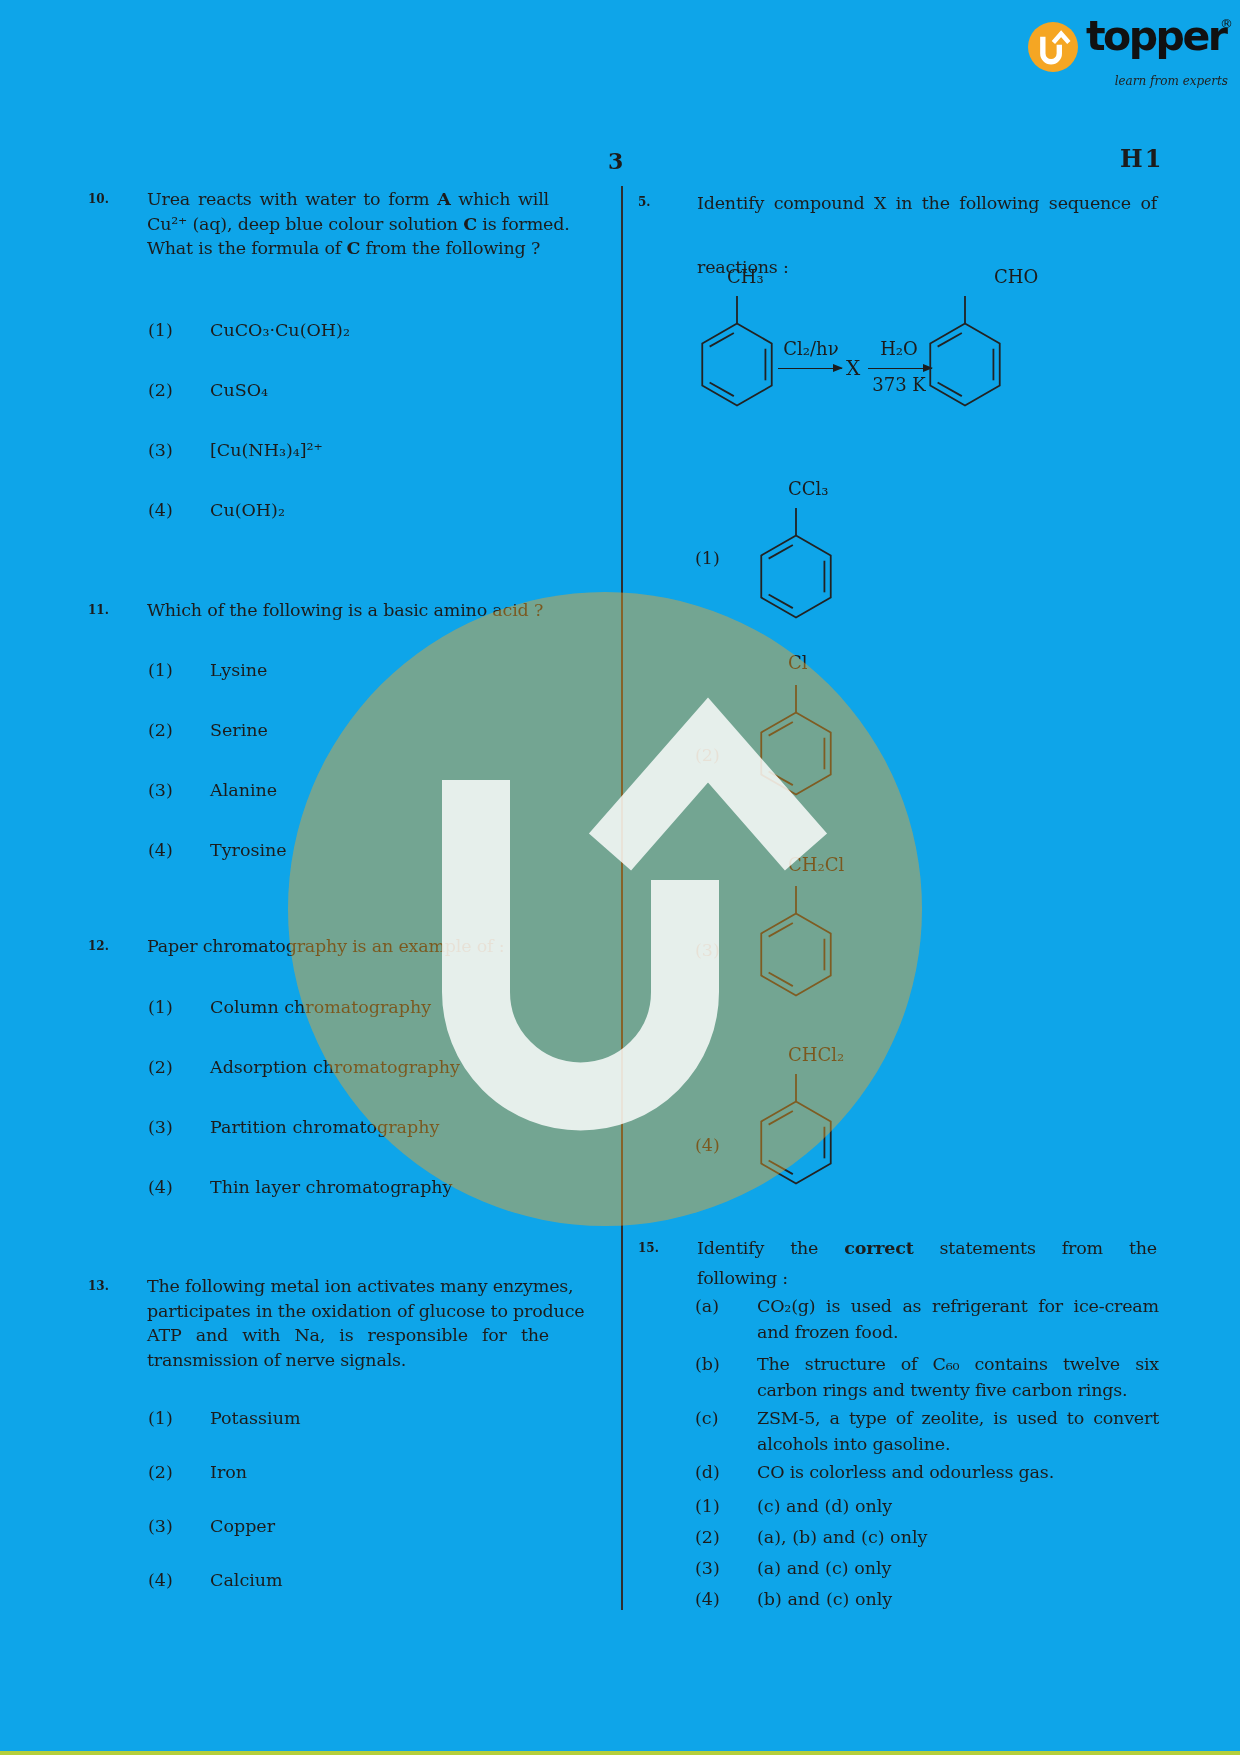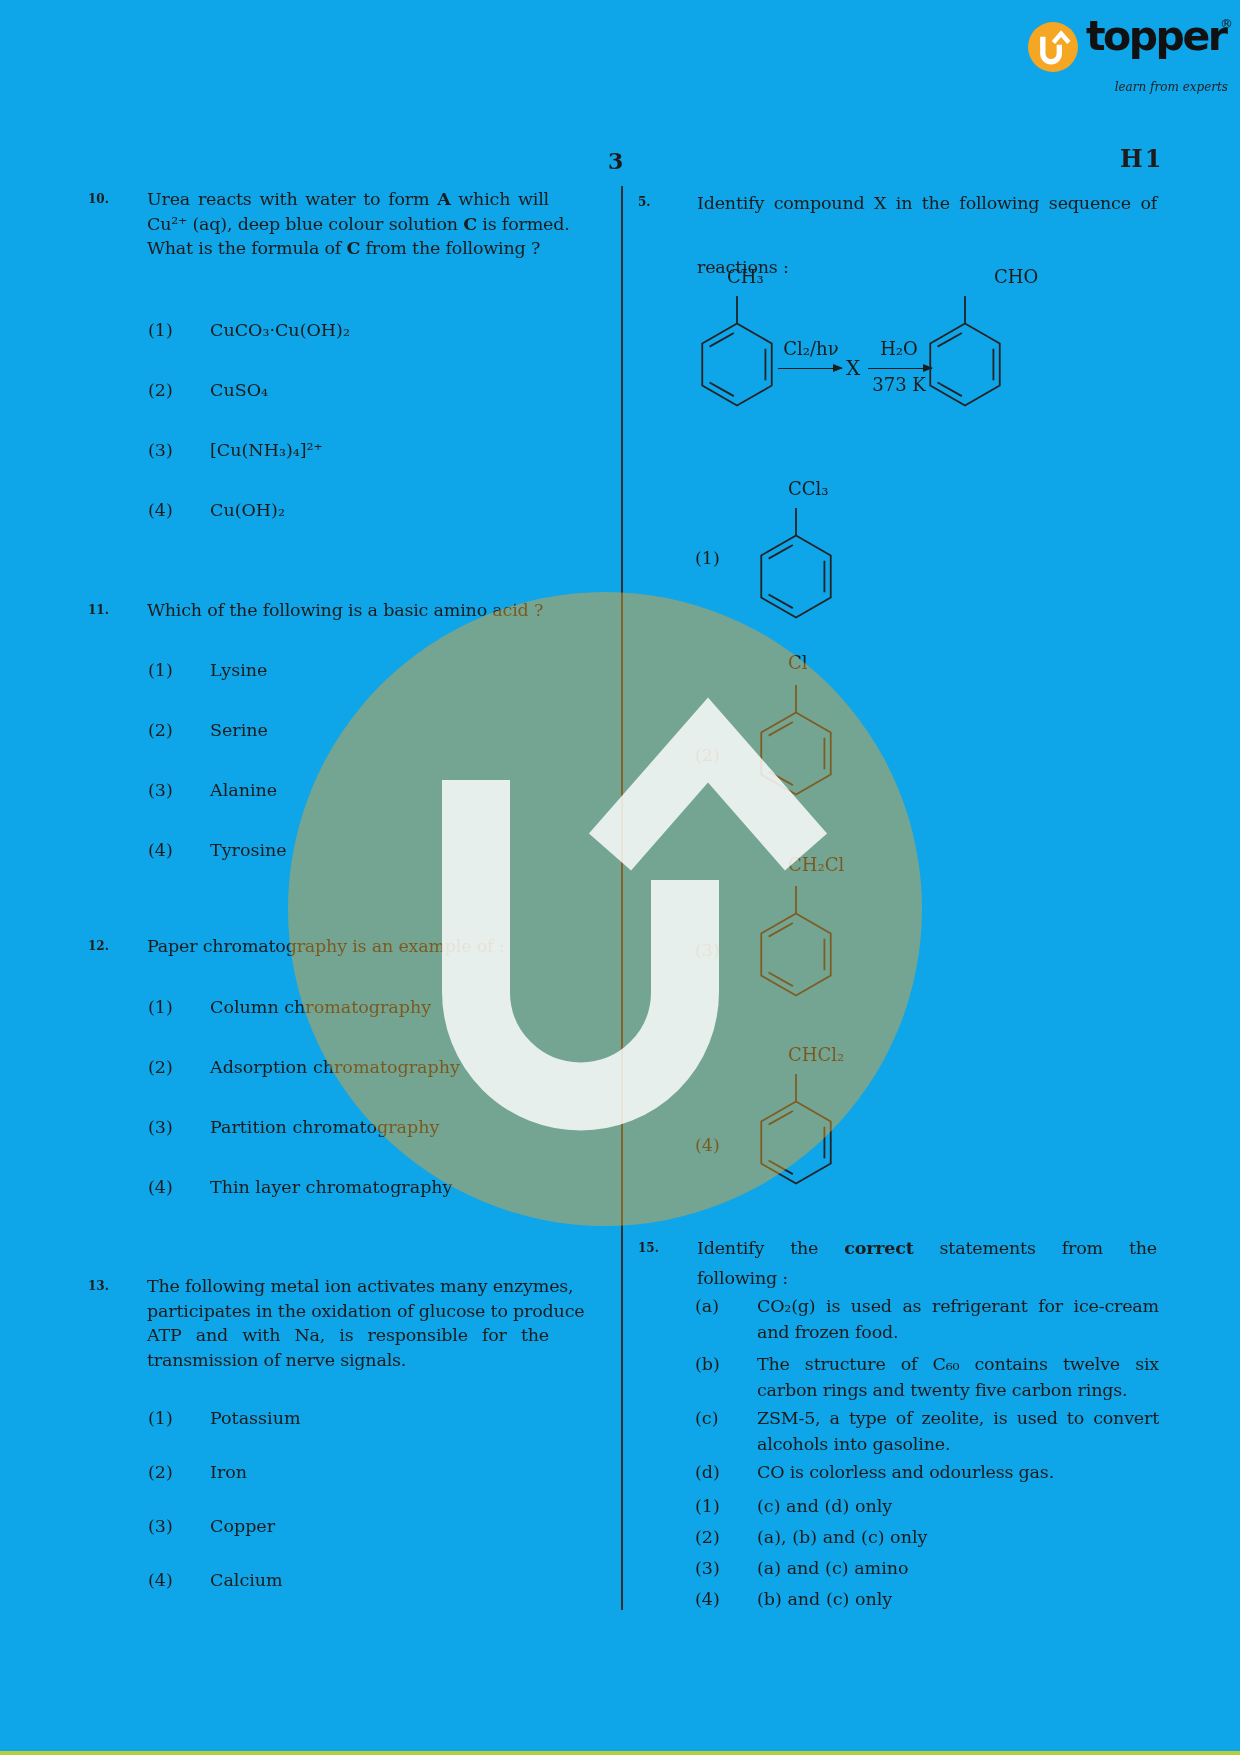--- a/index.html
+++ b/index.html
@@ -6,21 +6,21 @@
   html,body{margin:0;padding:0;background:#ffffff}
   .page{position:relative;width:1240px;height:1755px;background:#0ea5e9;overflow:hidden;
         font-family:"DejaVu Serif","Liberation Serif",serif;color:#1c1c1c}
 
   
   .logo{position:absolute;left:1028px;top:18px;width:212px;height:70px}
   .logo-mark{position:absolute;left:0;top:4px}
   .logo-word{position:absolute;left:58px;top:-6px;font-family:"DejaVu Sans","Liberation Sans",sans-serif;
              font-weight:700;font-size:41px;letter-spacing:-2.5px;color:#111}
   .logo-reg{position:absolute;left:192px;top:-2px;font-family:"DejaVu Sans",sans-serif;font-size:13px;color:#111}
-  .logo-tagline{position:absolute;left:40px;top:62px;width:160px;text-align:right;
+  .logo-tagline{position:absolute;left:40px;top:56px;width:160px;text-align:right;
                 font-style:italic;font-size:12px;color:#222;font-family:"DejaVu Serif",serif}
   .page-number{position:absolute;left:608px;top:148px;font-size:22px;font-weight:700}
   .paper-code{position:absolute;left:1120px;top:144px;font-size:24px;font-weight:700;letter-spacing:2px}
 
   .divider{position:absolute;left:621px;top:186px;width:1.7px;height:1424px;background:#2f2f2f}
   .footer-rule{position:absolute;left:0;bottom:0;width:100%;height:4px}
 
   
   .watermark{position:absolute;left:288px;top:592px;z-index:6;pointer-events:none}
 
@@ -276,21 +276,21 @@
   <div class="opt15" style="top:1494px">
     <div class="optlab">(1)</div>
     <div class="opttext">(c) and (d) only</div>
   </div>
   <div class="opt15" style="top:1525px">
     <div class="optlab">(2)</div>
     <div class="opttext">(a), (b) and (c) only</div>
   </div>
   <div class="opt15" style="top:1556px">
     <div class="optlab">(3)</div>
-    <div class="opttext">(a) and (c) amino</div>
+    <div class="opttext">(a) and (c) only</div>
   </div>
   <div class="opt15" style="top:1587px">
     <div class="optlab">(4)</div>
     <div class="opttext">(b) and (c) only</div>
   </div>
 
   <svg class="watermark" width="634" height="634" viewBox="0 0 634 634">
     <circle cx="317" cy="317" r="317" fill="#f5a623" fill-opacity="0.44"></circle>
     <g stroke="#ffffff" stroke-opacity="0.82">
         <use href="#u-arrow-glyph"></use>

